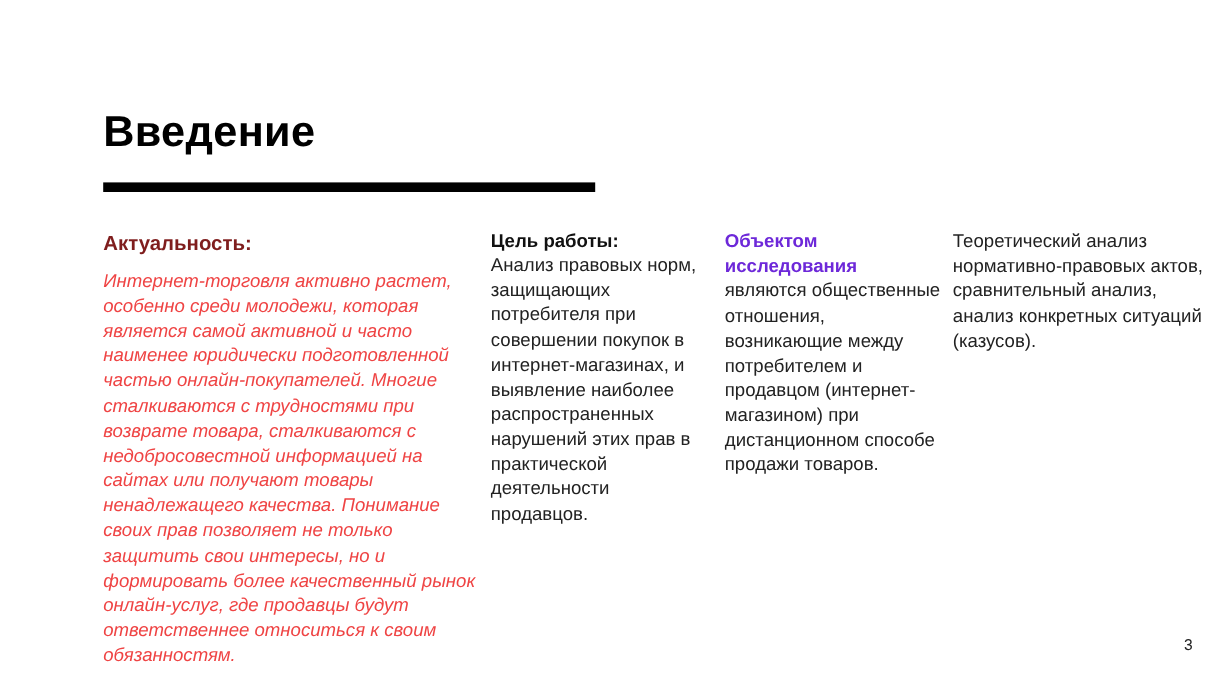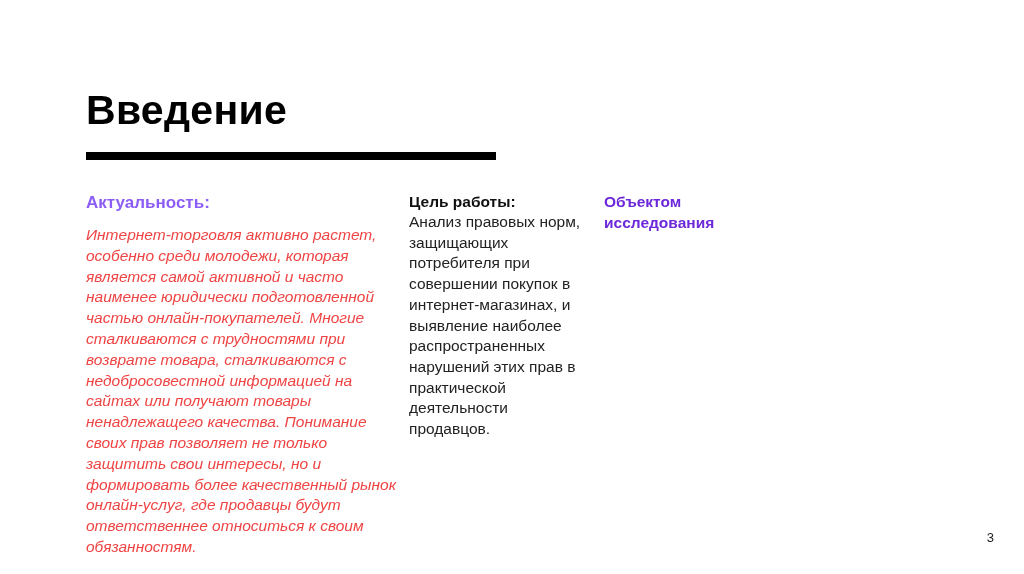--- a/index.html
+++ b/index.html
@@ -1,26 +1,26 @@
 <!DOCTYPE html>
 <html><head>
   <meta charset="utf-8">
   <style>
     html, body { margin: 0; padding: 0; background: #ffffff; }
     body { width: 1024px; height: 574px; position: relative; overflow: hidden;
            font-family: "Liberation Sans", sans-serif; color: #000; }
-    .title { position: absolute; left: 86px; top: 80px; font-size: 41px; font-weight: bold;
+    .title { position: absolute; left: 86px; top: 80px; font-size: 36px; font-weight: bold;
              letter-spacing: 0.3px; line-height: 60px; }
     .rule { position: absolute; left: 86px; top: 152px; width: 410px; height: 8px; background: #000; }
     .col { position: absolute; top: 192px; }
     .col1 { left: 86px; width: 310px; }
     .col2 { left: 409px; width: 180px; }
     .col3 { left: 604px; width: 180px; }
     .col4 { left: 794px; width: 220px; }
-    .h1 { font-weight: bold; font-size: 17px; line-height: 22px; margin-bottom: 11px; color: #8b5cf6; }
+    .h1 { font-weight: bold; font-size: 17px; line-height: 22px; margin-bottom: 11px; color: #7f1d1d; }
     .h2 { font-weight: bold; font-size: 15.5px; line-height: 20px; margin-bottom: 0; color: #111; }
     .hb { font-weight: bold; font-size: 15.5px; line-height: 20.7px; color: #6d28d9; display: block; }
     .body1 { font-size: 15.5px; line-height: 20.8px; color: #ef4444; font-style: italic; }
     .body2 { font-size: 15.5px; line-height: 20.7px; color: #222; }
     .pageno { position: absolute; right: 30px; top: 530px; font-size: 13px; color: #222; }
   </style>
 </head>
 <body>
 
 <div class="title">Введение</div>
@@ -31,18 +31,20 @@
   <div class="body1">Интернет-торговля активно растет, особенно среди молодежи, которая является самой активной и часто наименее юридически подготовленной частью онлайн-покупателей. Многие сталкиваются с трудностями при возврате товара, сталкиваются с недобросовестной информацией на сайтах или получают товары ненадлежащего качества. Понимание своих прав позволяет не только защитить свои интересы, но и формировать более качественный рынок онлайн-услуг, где продавцы будут ответственнее относиться к своим обязанностям.</div>
 </div>
 
 <div class="col col2">
   <div class="h2">Цель работы:</div>
   <div class="body2">Анализ правовых норм, защищающих потребителя при совершении покупок в интернет-магазинах, и выявление наиболее распространенных нарушений этих прав в практической деятельности продавцов.</div>
 </div>
 
 <div class="col col3">
   <span class="hb">Объектом исследования</span>
+  <div class="body2">являются общественные отношения, возникающие между потребителем и продавцом (интернет-магазином) при дистанционном способе продажи товаров.</div>
 </div>
 
 <div class="col col4">
+  <div class="body2">Теоретический анализ нормативно-правовых актов, сравнительный анализ, анализ конкретных ситуаций (казусов).</div>
 </div>
 
 <div class="pageno">3</div>
 
 </body></html>

